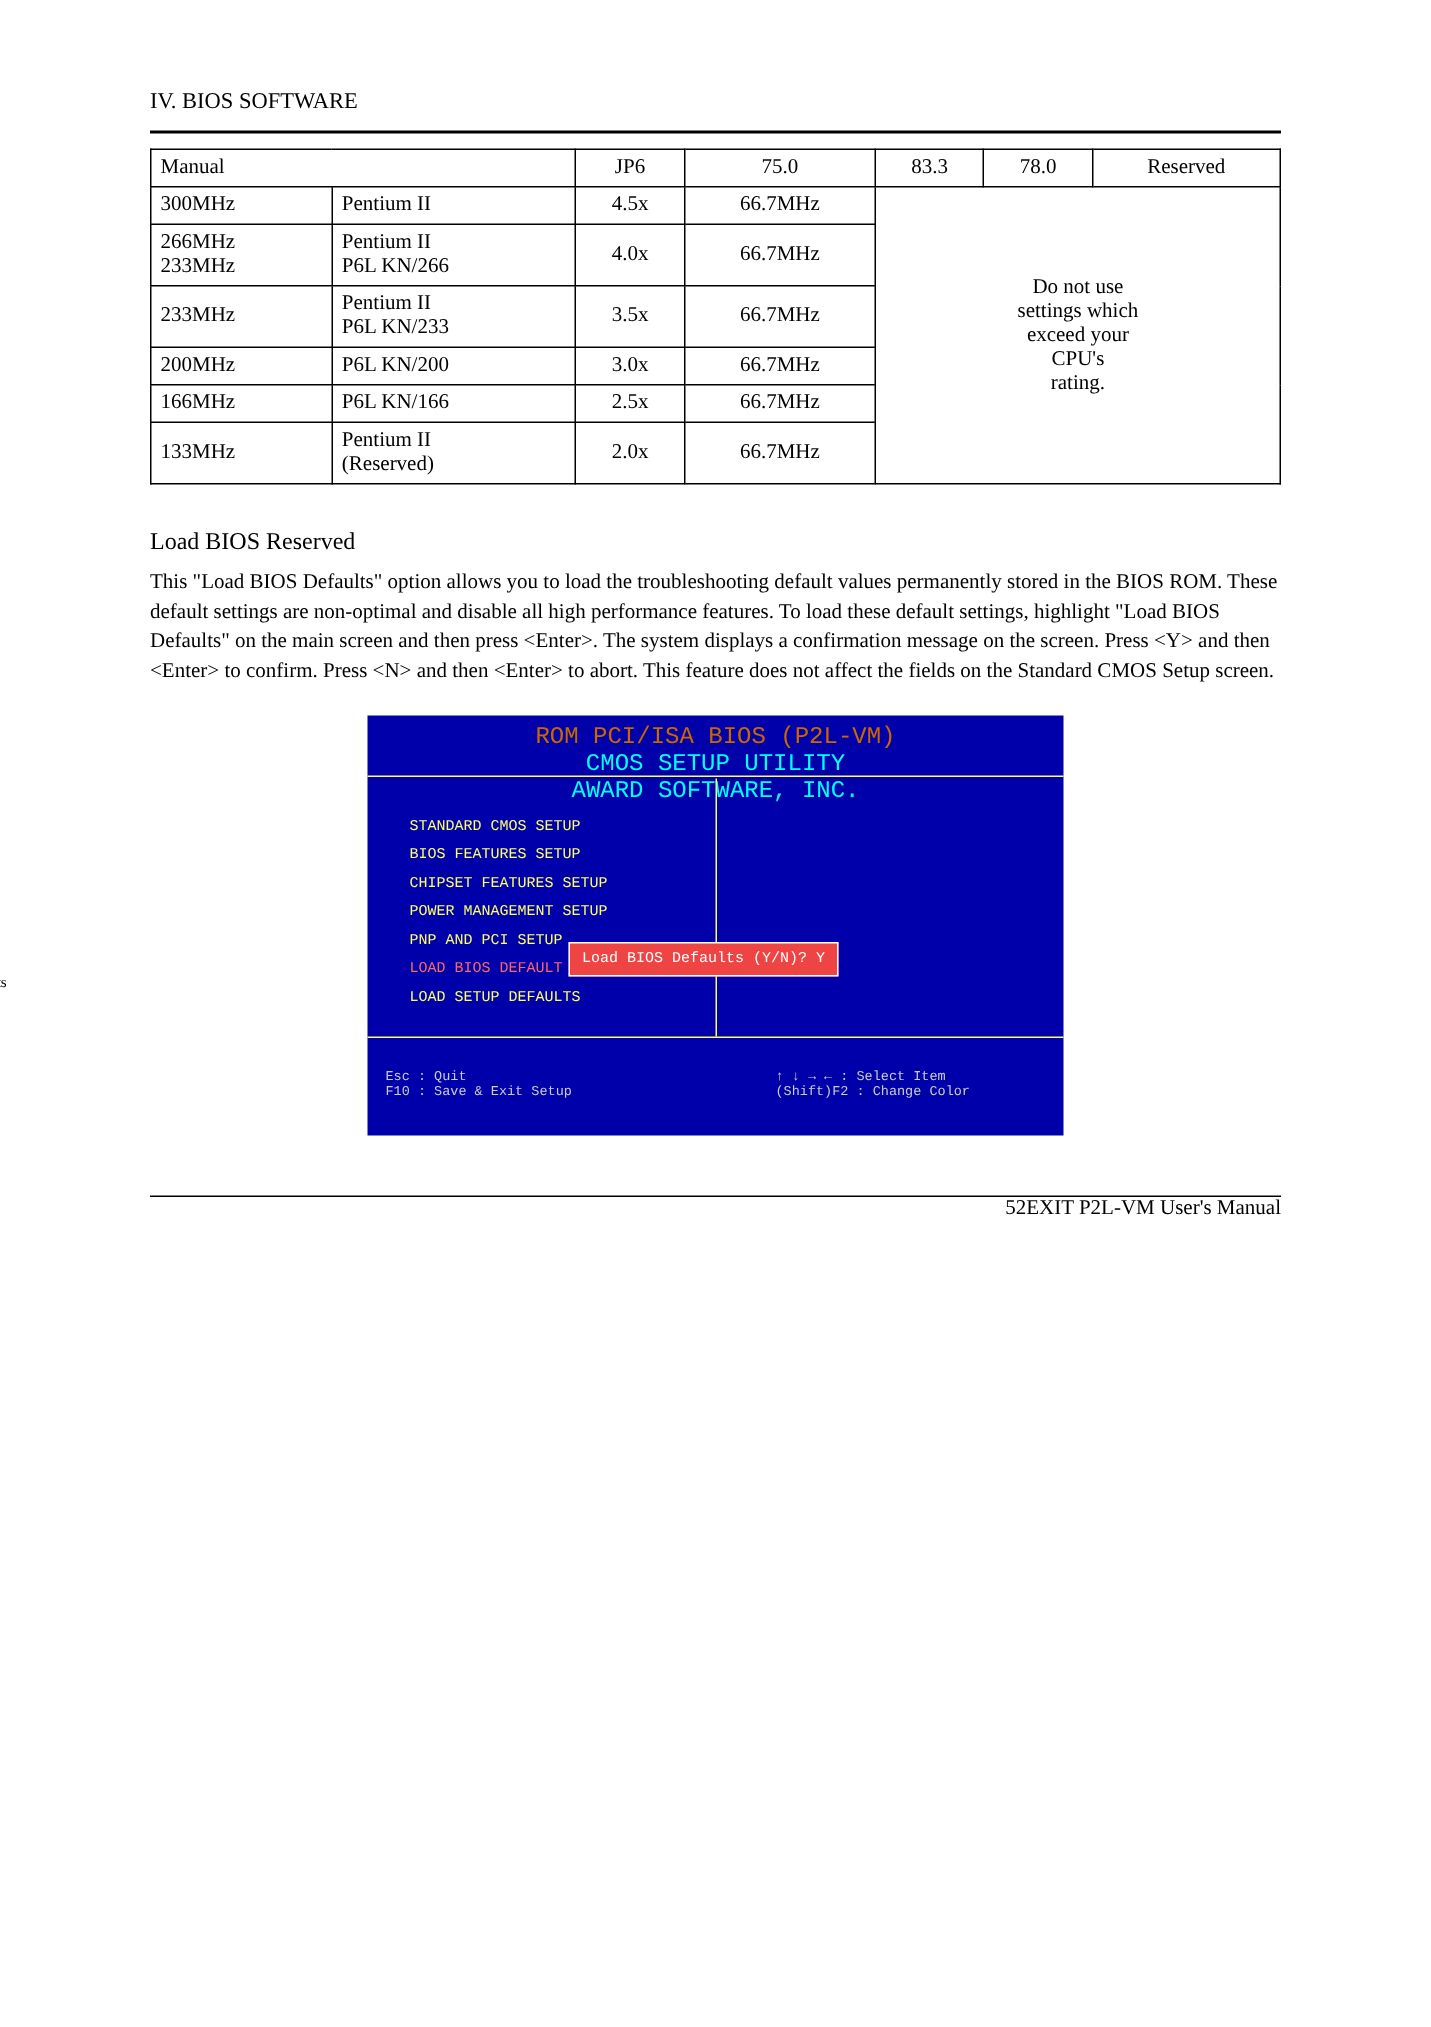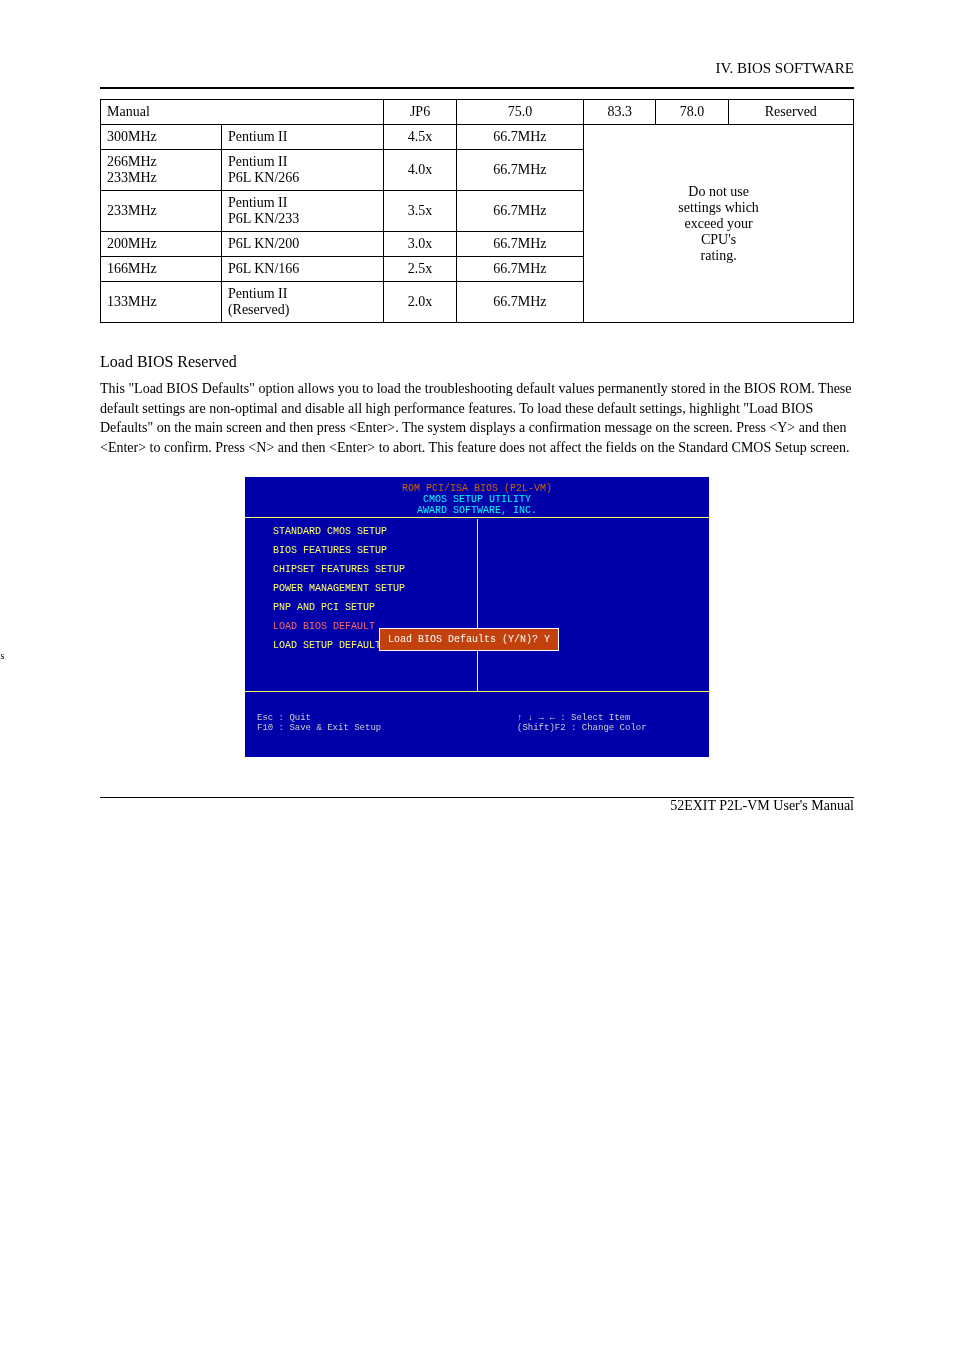--- a/index.html
+++ b/index.html
@@ -15,21 +15,21 @@
       padding: 60px 100px 40px 100px;
       font-size: 14px;
       color: #000;
       position: relative;
     }
     .hr {
       border-top: 2px solid #000;
       margin-bottom: 8px;
     }
     .header {
-      text-align: right;
+      text-align: left;
       font-size: 15px;
       margin-bottom: 10px;
     }
     table.irq-table {
       border-collapse: collapse;
       width: 100%;
       margin: 10px 0 30px 0;
       font-size: 14px;
       border-radius: 24px;
     }
@@ -71,21 +71,21 @@
       font-family: 'Courier New', monospace;
       font-size: 10px;
       color: #ffffbb;
       position: relative;
     }
     .bios-header {
       text-align: center;
       color: #00ffff;
       padding-top: 6px;
       line-height: 1.1;
-      font-size: 10px;
+      font-size: 16px;
     }
     .bios-header .line1 { color: #cc6600; }
     .bios-body {
       display: flex;
       padding: 10px 28px 0 28px;
       flex-direction: column;
     }
     .bios-col {
       width: 50%;
     }
@@ -116,21 +116,21 @@
       position: absolute;
       top: 40px;
       left: 0;
       right: 0;
       border-top: 1px solid #ffff66;
     }
     .bios-dialog {
       position: absolute;
       left: 134px;
       top: 151px;
-      background: #c2410c;
+      background: #ef4444;
       border: 1px solid #fff;
       padding: 5px 8px;
       color: #ffffff;
       font-size: 10px;
     }
     .bios-footer {
       position: absolute;
       bottom: 24px;
       left: 12px;
       right: 12px;

